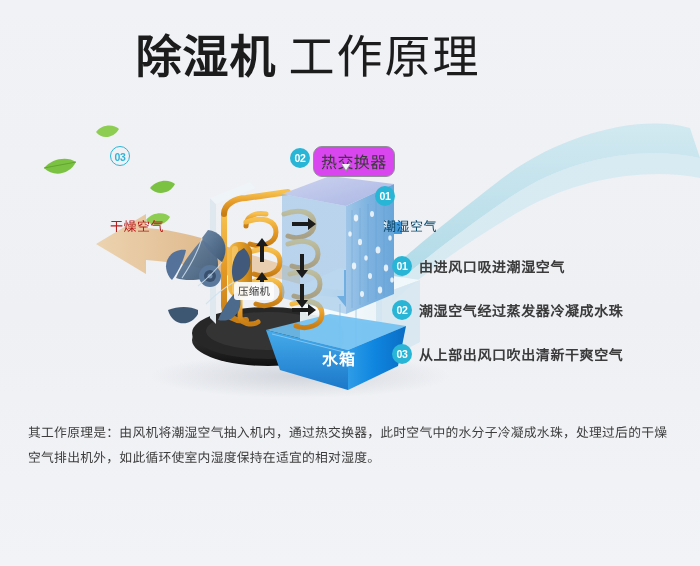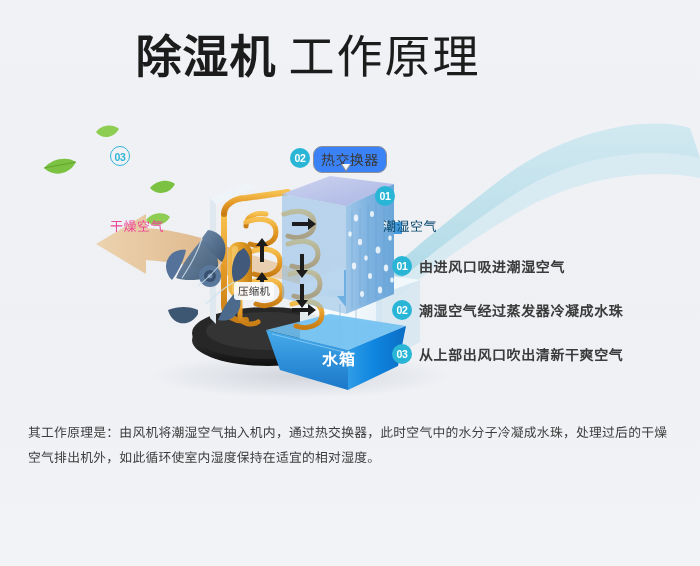--- a/index.html
+++ b/index.html
@@ -50,21 +50,21 @@
   .stage svg { display: block; }
 
   
   .lbl {
     position: absolute;
     font-size: 12.5px;
     color: #3a3a3a;
     white-space: nowrap;
     letter-spacing: 0.5px;
   }
-  .lbl-dry  { left: 110px; top: 98px; font-size: 13px; color: #ec4899; font-family: Liberation Serif, serif; }
+  .lbl-dry  { left: 110px; top: 98px; font-size: 13px; color: #b91c1c; font-family: Liberation Serif, serif; }
   .lbl-wet  { left: 383px; top: 98px; font-size: 13px; color: #0c4a6e; }
 
   .badge {
     position: absolute;
     width: 20px; height: 20px;
     border-radius: 50%;
     font-size: 10.5px;
     font-weight: 700;
     line-height: 20px;
     text-align: center;
@@ -83,22 +83,22 @@
   .b-03 { left: 110px; top: 28px; }
   .b-02 { left: 290px; top: 30px; }
   .b-01 { left: 375px; top: 68px; }
 
   .callout {
     position: absolute;
     left: 313px; top: 28px;
     padding: 2px 7px 3px;
     border: 1.2px solid #8e9096;
     border-radius: 9px;
-    background: #3b82f6;
-    font-size: 14px;
+    background: #d946ef;
+    font-size: 16px;
     color: #3a3a3a;
     white-space: nowrap;
     letter-spacing: 0.4px;
   }
   .callout-tail {
     position: absolute;
     left: 341px; top: 46px;
     width: 0; height: 0;
     border-left: 5px solid transparent;
     border-right: 5px solid transparent;

